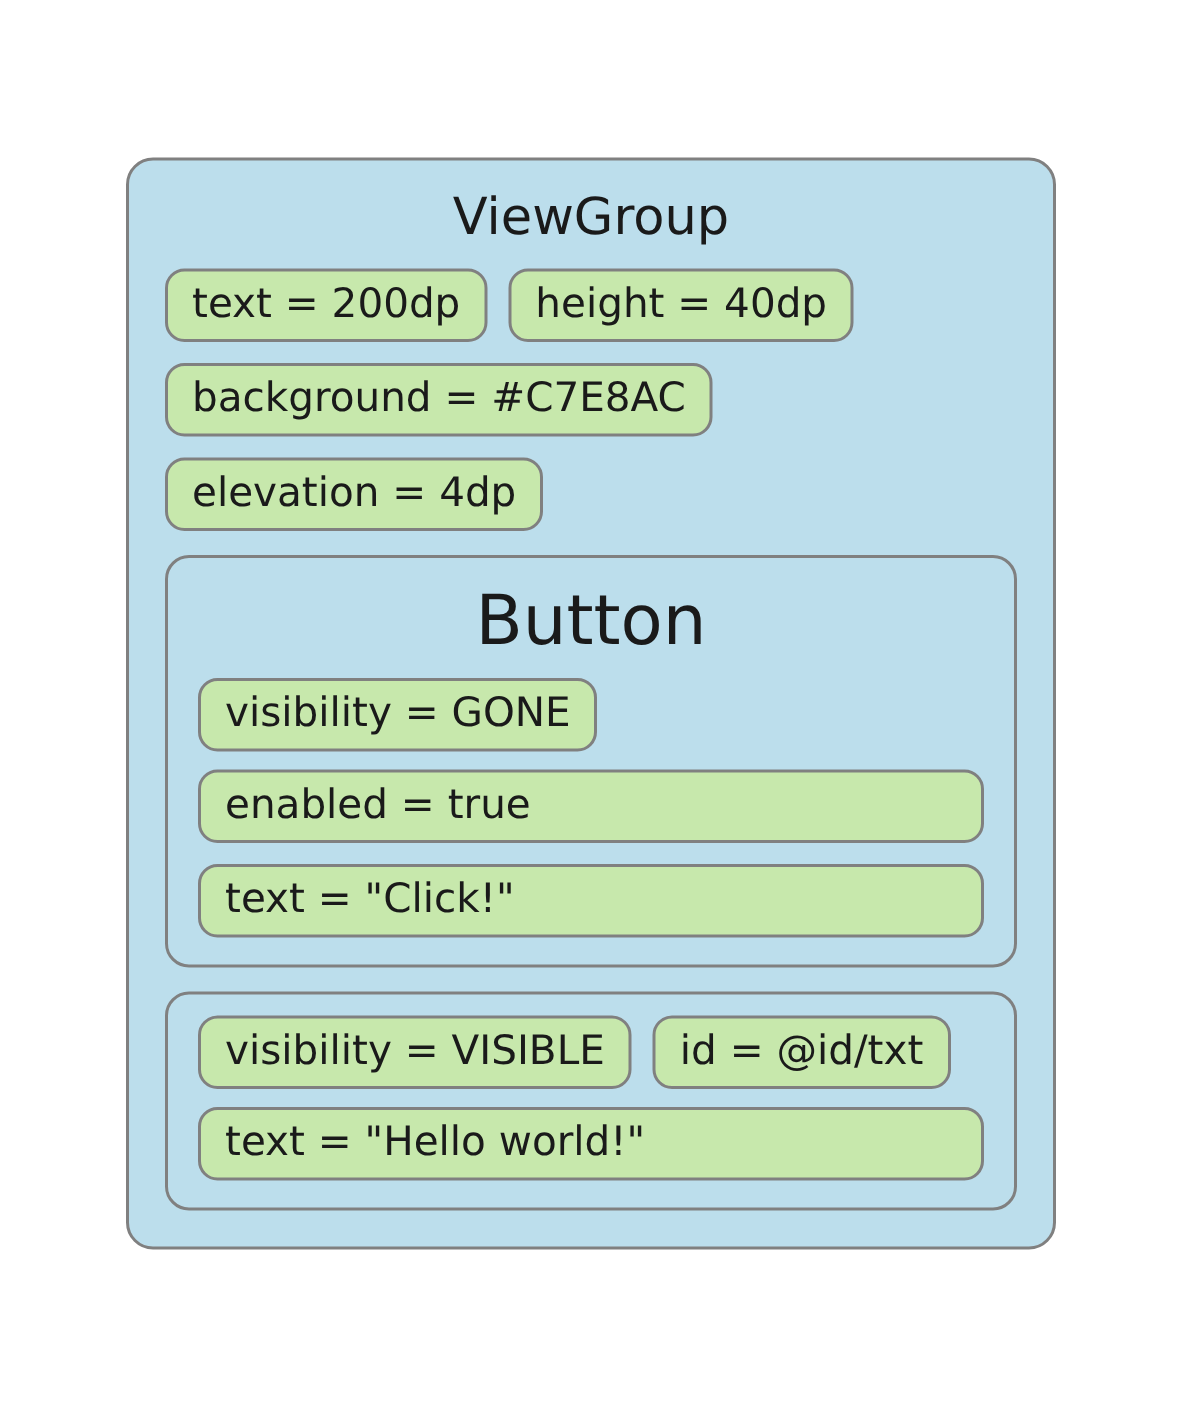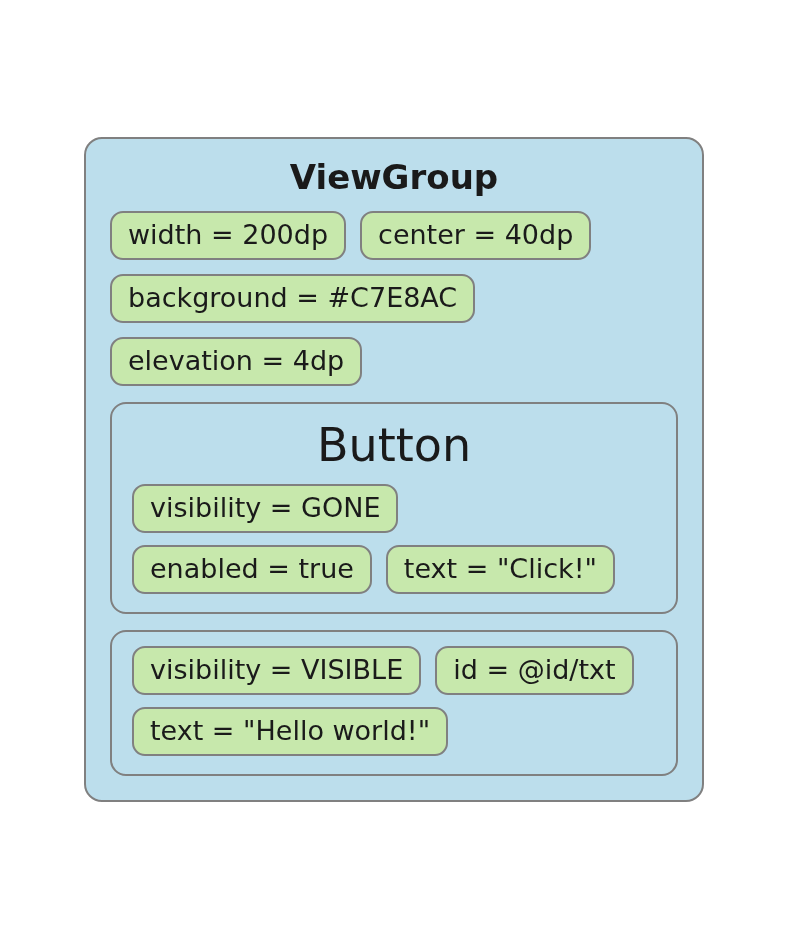--- a/index.html
+++ b/index.html
@@ -21,21 +21,21 @@
       border: 2.5px solid #808080;
       border-radius: 18px;
       width: 620px;
       padding: 18px 24px 24px 24px;
     }
     .title {
       text-align: center;
       font-size: 34px;
       color: #1a1a1a;
       margin-bottom: 14px;
-      font-weight: bold;
+      font-weight: normal;
     }
     .props-row {
       display: flex;
       flex-wrap: wrap;
       gap: 14px;
       margin-bottom: 14px;
     }
     .prop-pill {
       background: #C7E8AC;
       border: 2.5px solid #808080;
@@ -57,31 +57,32 @@
       font-size: 46px;
       color: #1a1a1a;
       margin-bottom: 12px;
       font-weight: normal;
     }
     .child-box .props-row {
       margin-bottom: 12px;
     }
     .child-box .props-row:last-child {
       margin-bottom: 0;
+      flex-direction: column;
     }
   </style>
 </head>
 <body>
 
 <div class="viewgroup-box">
   <div class="title">ViewGroup</div>
 
   <div class="props-row">
-    <div class="prop-pill">width = 200dp</div>
-    <div class="prop-pill">center = 40dp</div>
+    <div class="prop-pill">text = 200dp</div>
+    <div class="prop-pill">height = 40dp</div>
   </div>
 
   <div class="props-row">
     <div class="prop-pill">background = #C7E8AC</div>
   </div>
 
   <div class="props-row">
     <div class="prop-pill">elevation = 4dp</div>
   </div>
 

